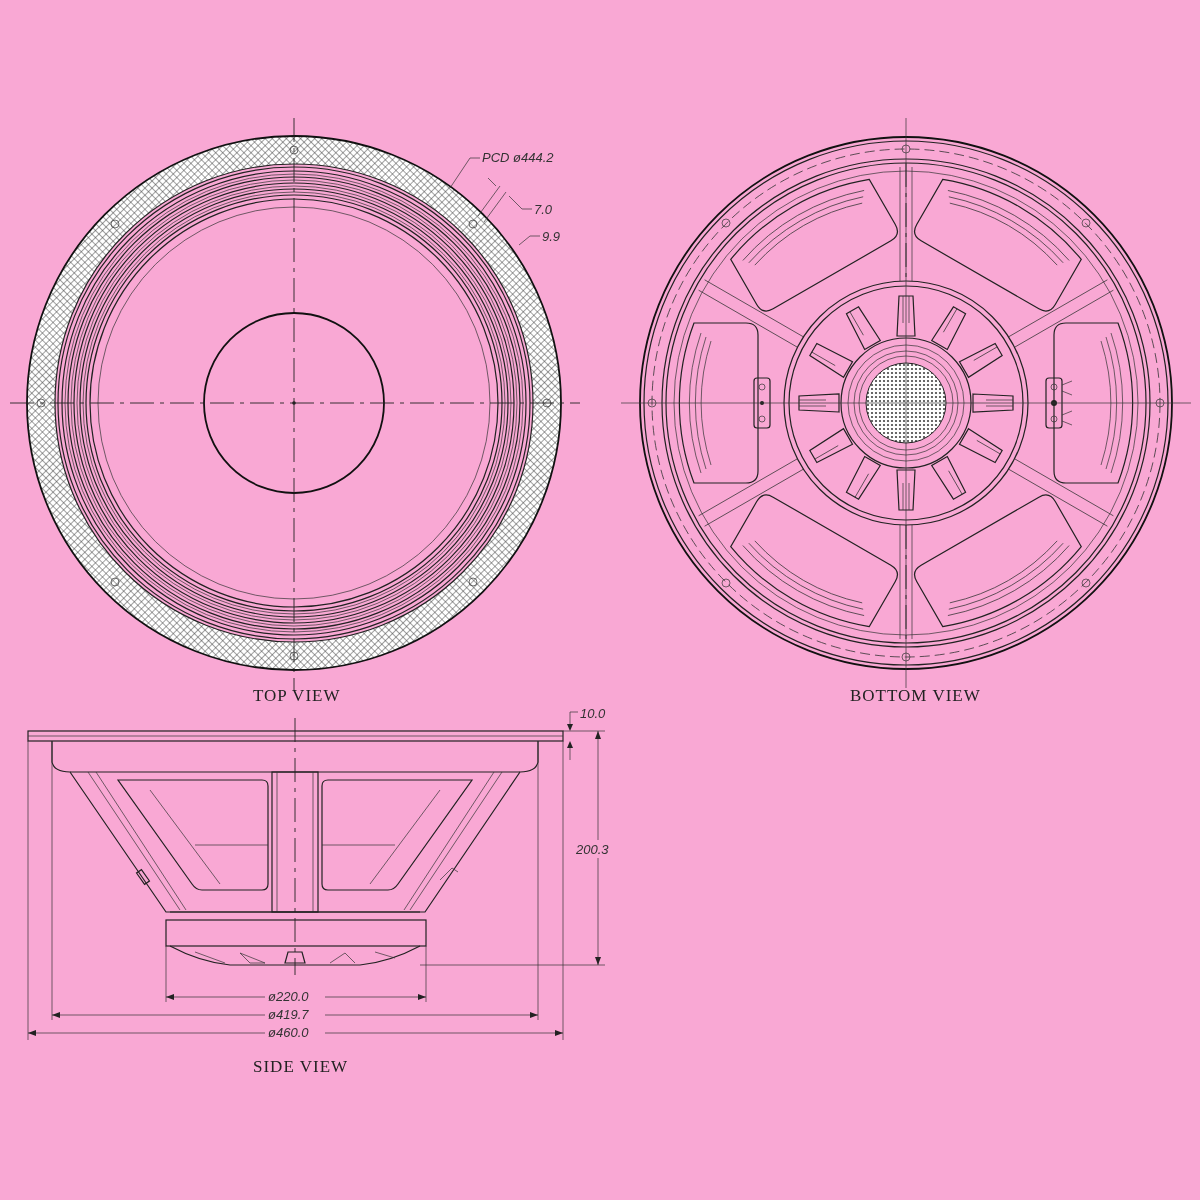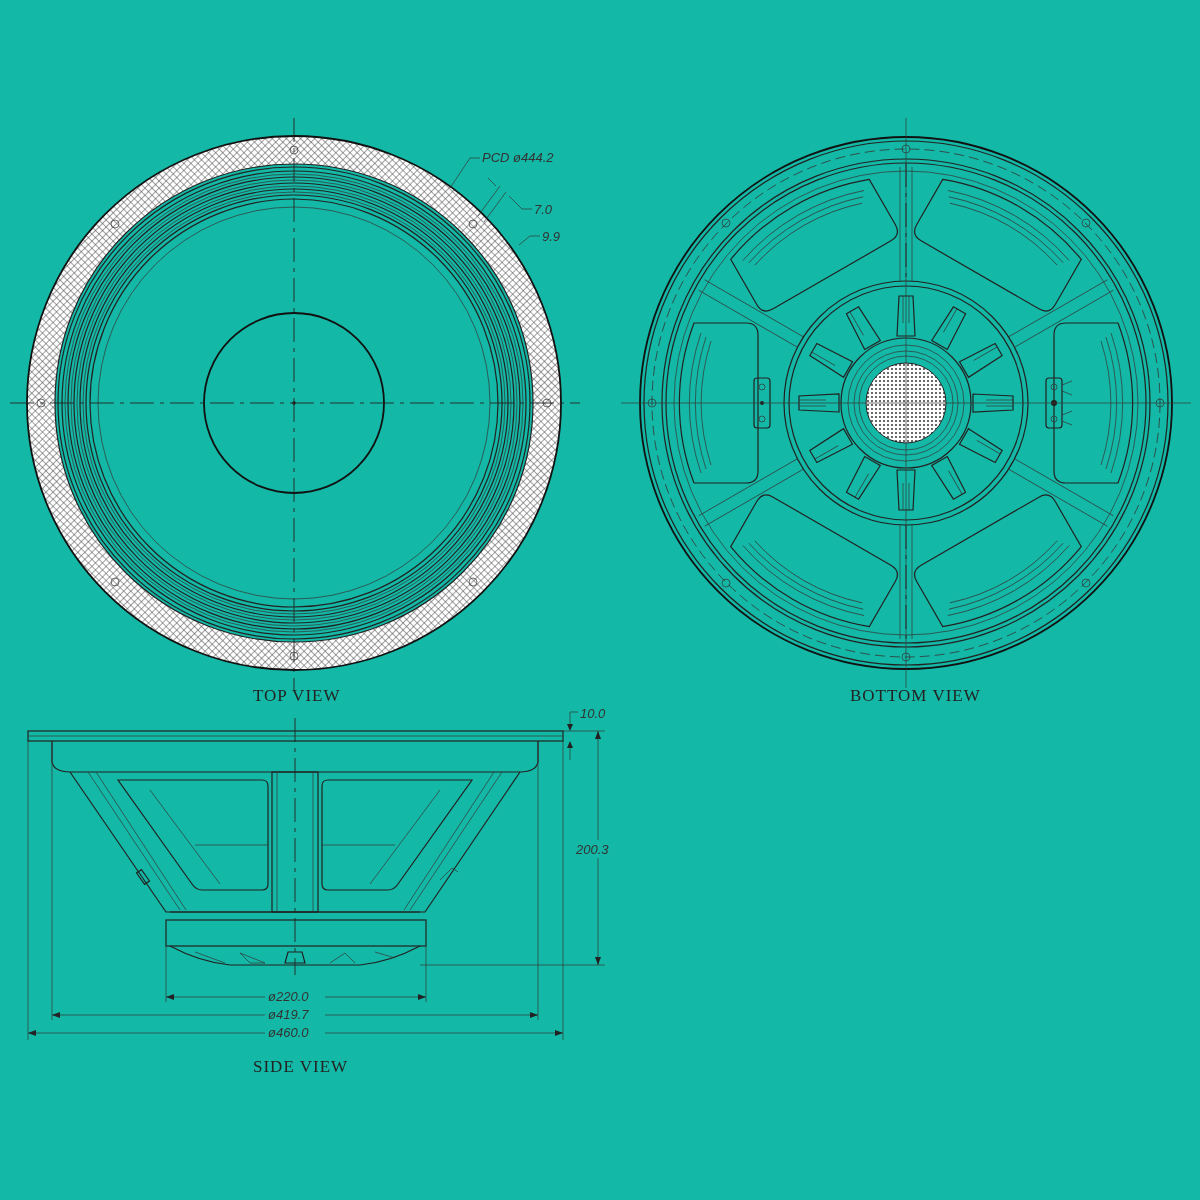--- a/index.html
+++ b/index.html
@@ -1,16 +1,16 @@
 <!DOCTYPE html>
 <html><head>
   <meta charset="utf-8">
   <style>
     html, body { margin: 0; padding: 0; background: #ffffff; }
-    #stage { position: relative; width: 1200px; height: 1200px; background: #14b8a6; overflow: hidden; text-decoration: underline; }
+    #stage { position: relative; width: 1200px; height: 1200px; background: #f9a8d4; overflow: hidden; text-decoration: underline; }
     svg { position: absolute; left: 0; top: 0; }
     .ln { fill: none; stroke: #222; stroke-width: 1.2; }
     .ln-thin { fill: none; stroke: #333; stroke-width: 0.7; }
     .ln-thick { fill: none; stroke: #111; stroke-width: 1.8; }
     .center { fill: none; stroke: #222; stroke-width: 0.9; stroke-dasharray: 24 6 4 6; }
     .dash { fill: none; stroke: #333; stroke-width: 0.8; stroke-dasharray: 10 5; }
     .dim-text { font-family: "Liberation Sans", sans-serif; font-style: italic; font-size: 13px; fill: #333; }
     .view-label { font-family: "Liberation Serif", serif; font-size: 17px; fill: #222; letter-spacing: 1px; }
   </style>
 </head>

